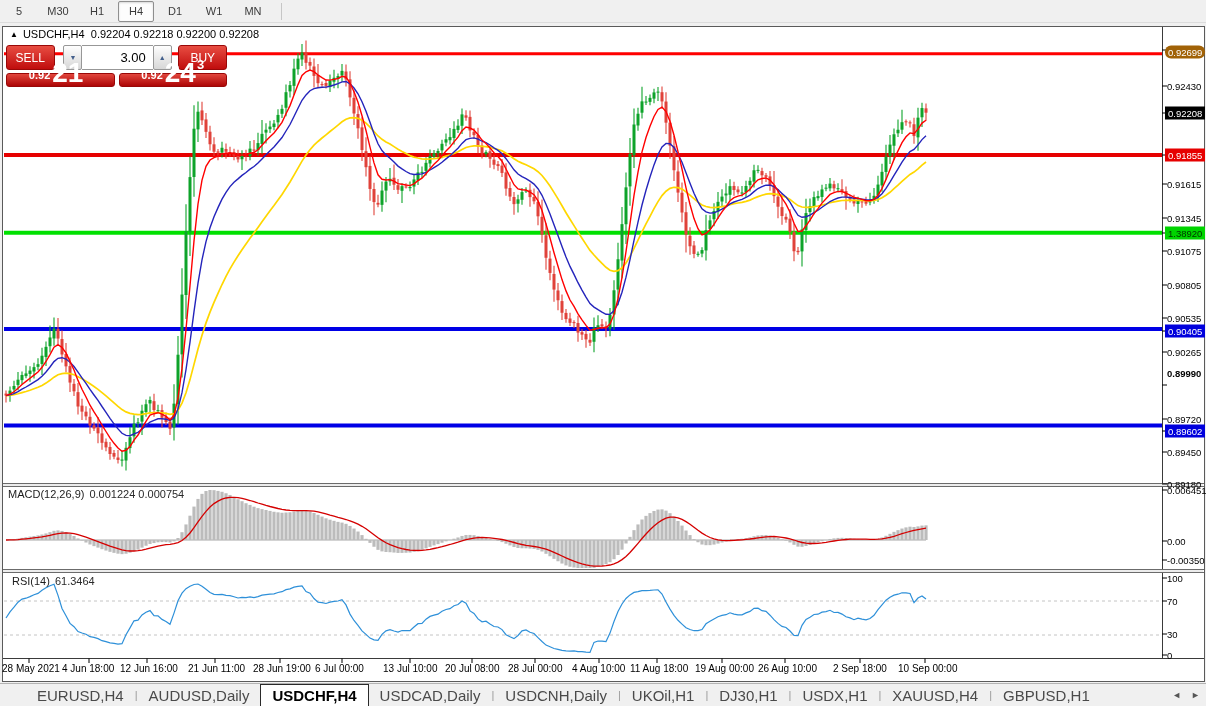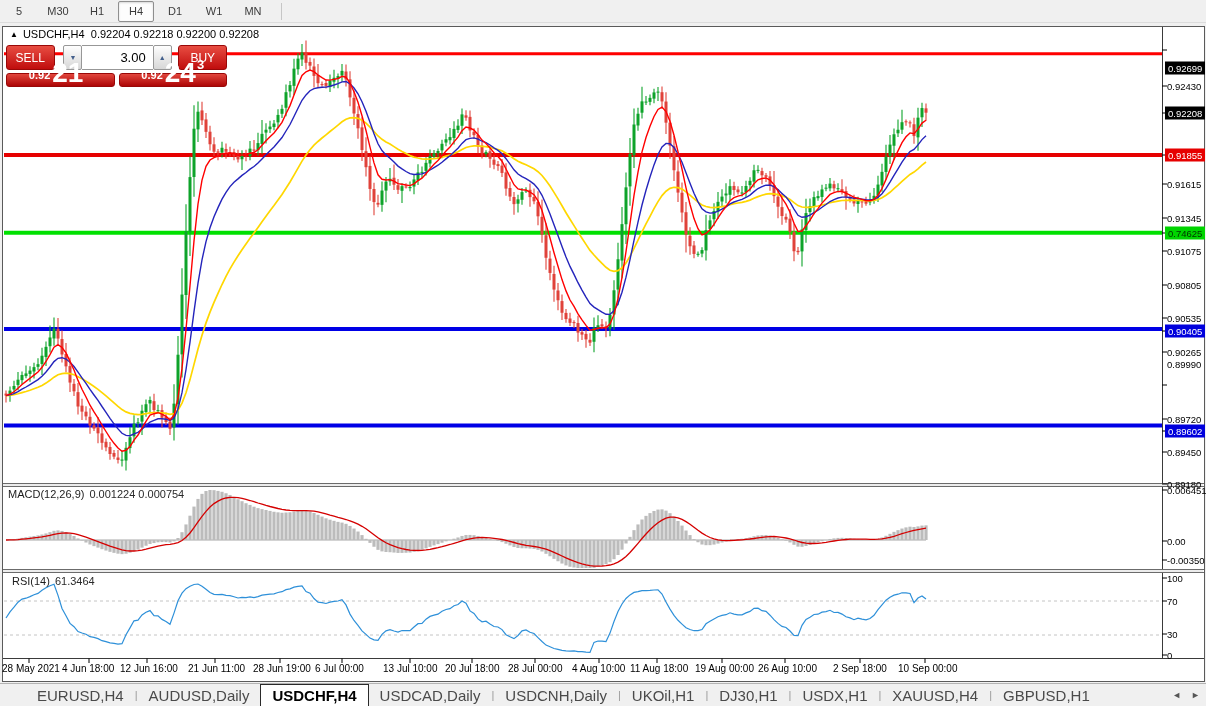--- a/index.html
+++ b/index.html
@@ -869,47 +869,47 @@
 </div>
 
 <div id="axis-labels">
     <div class="axis-label" style="top: 86px;">0.92430</div>
     <div class="axis-label" style="top: 184px;">0.91615</div>
     <div class="axis-label" style="top: 218px;">0.91345</div>
     <div class="axis-label" style="top: 251px;">0.91075</div>
     <div class="axis-label" style="top: 285px;">0.90805</div>
     <div class="axis-label" style="top: 318px;">0.90535</div>
     <div class="axis-label" style="top: 352px;">0.90265</div>
-    <div class="axis-label" style="top: 364px;">0.89990</div>
+    <div class="axis-label" style="top: 373px; font-weight: bold;">0.89990</div>
     <div class="axis-label" style="top: 419px;">0.89720</div>
     <div class="axis-label" style="top: 452px;">0.89450</div>
     <div class="axis-label" style="top: 484px;">0.89180</div>
-    <div class="axis-badge" style="top: 68px; background: #000000; color: rgb(255, 255, 255);">0.92699</div>
+    <div class="axis-badge" style="top: 52px; background: #a16207; color: rgb(255, 255, 255); border-radius: 6px;">0.92699</div>
     <div class="axis-badge" style="top: 113px; background: rgb(0, 0, 0); color: rgb(255, 255, 255);">0.92208</div>
     <div class="axis-badge" style="top: 155px; background: rgb(230, 0, 0); color: rgb(255, 255, 255);">0.91855</div>
-    <div class="axis-badge" style="top: 233px; background: rgb(0, 212, 0); color: rgb(0, 51, 0);">0.74625</div>
+    <div class="axis-badge" style="top: 233px; background: rgb(0, 212, 0); color: rgb(0, 51, 0);">1.38920</div>
     <div class="axis-badge" style="top: 331px; background: rgb(0, 0, 221); color: rgb(255, 255, 255);">0.90405</div>
     <div class="axis-badge" style="top: 431px; background: rgb(0, 0, 221); color: rgb(255, 255, 255);">0.89602</div>
     <div class="axis-label" style="top: 490px;">0.006451</div>
     <div class="axis-label" style="top: 541px;">0.00</div>
     <div class="axis-label" style="top: 560px;">-0.00350</div>
     <div class="axis-label" style="top: 578px;">100</div>
     <div class="axis-label" style="top: 601px;">70</div>
     <div class="axis-label" style="top: 634px;">30</div>
     <div class="axis-label" style="top: 655px;">0</div>
   </div>
 <div id="date-labels">
     <div class="date-label" style="left: 2px;">28 May 2021</div>
     <div class="date-label" style="left: 62px;">4 Jun 18:00</div>
     <div class="date-label" style="left: 120px;">12 Jun 16:00</div>
     <div class="date-label" style="left: 188px;">21 Jun 11:00</div>
     <div class="date-label" style="left: 253px;">28 Jun 19:00</div>
     <div class="date-label" style="left: 315px;">6 Jul 00:00</div>
     <div class="date-label" style="left: 383px;">13 Jul 10:00</div>
-    <div class="date-label" style="left: 445px;">20 Jul 18:00</div>
+    <div class="date-label" style="left: 445px;">20 Jul 08:00</div>
     <div class="date-label" style="left: 508px;">28 Jul 00:00</div>
     <div class="date-label" style="left: 572px;">4 Aug 10:00</div>
     <div class="date-label" style="left: 630px;">11 Aug 18:00</div>
     <div class="date-label" style="left: 695px;">19 Aug 00:00</div>
     <div class="date-label" style="left: 758px;">26 Aug 10:00</div>
     <div class="date-label" style="left: 833px;">2 Sep 18:00</div>
     <div class="date-label" style="left: 898px;">10 Sep 00:00</div>
   </div>
 
 <div class="tabbar" id="tabbar">

